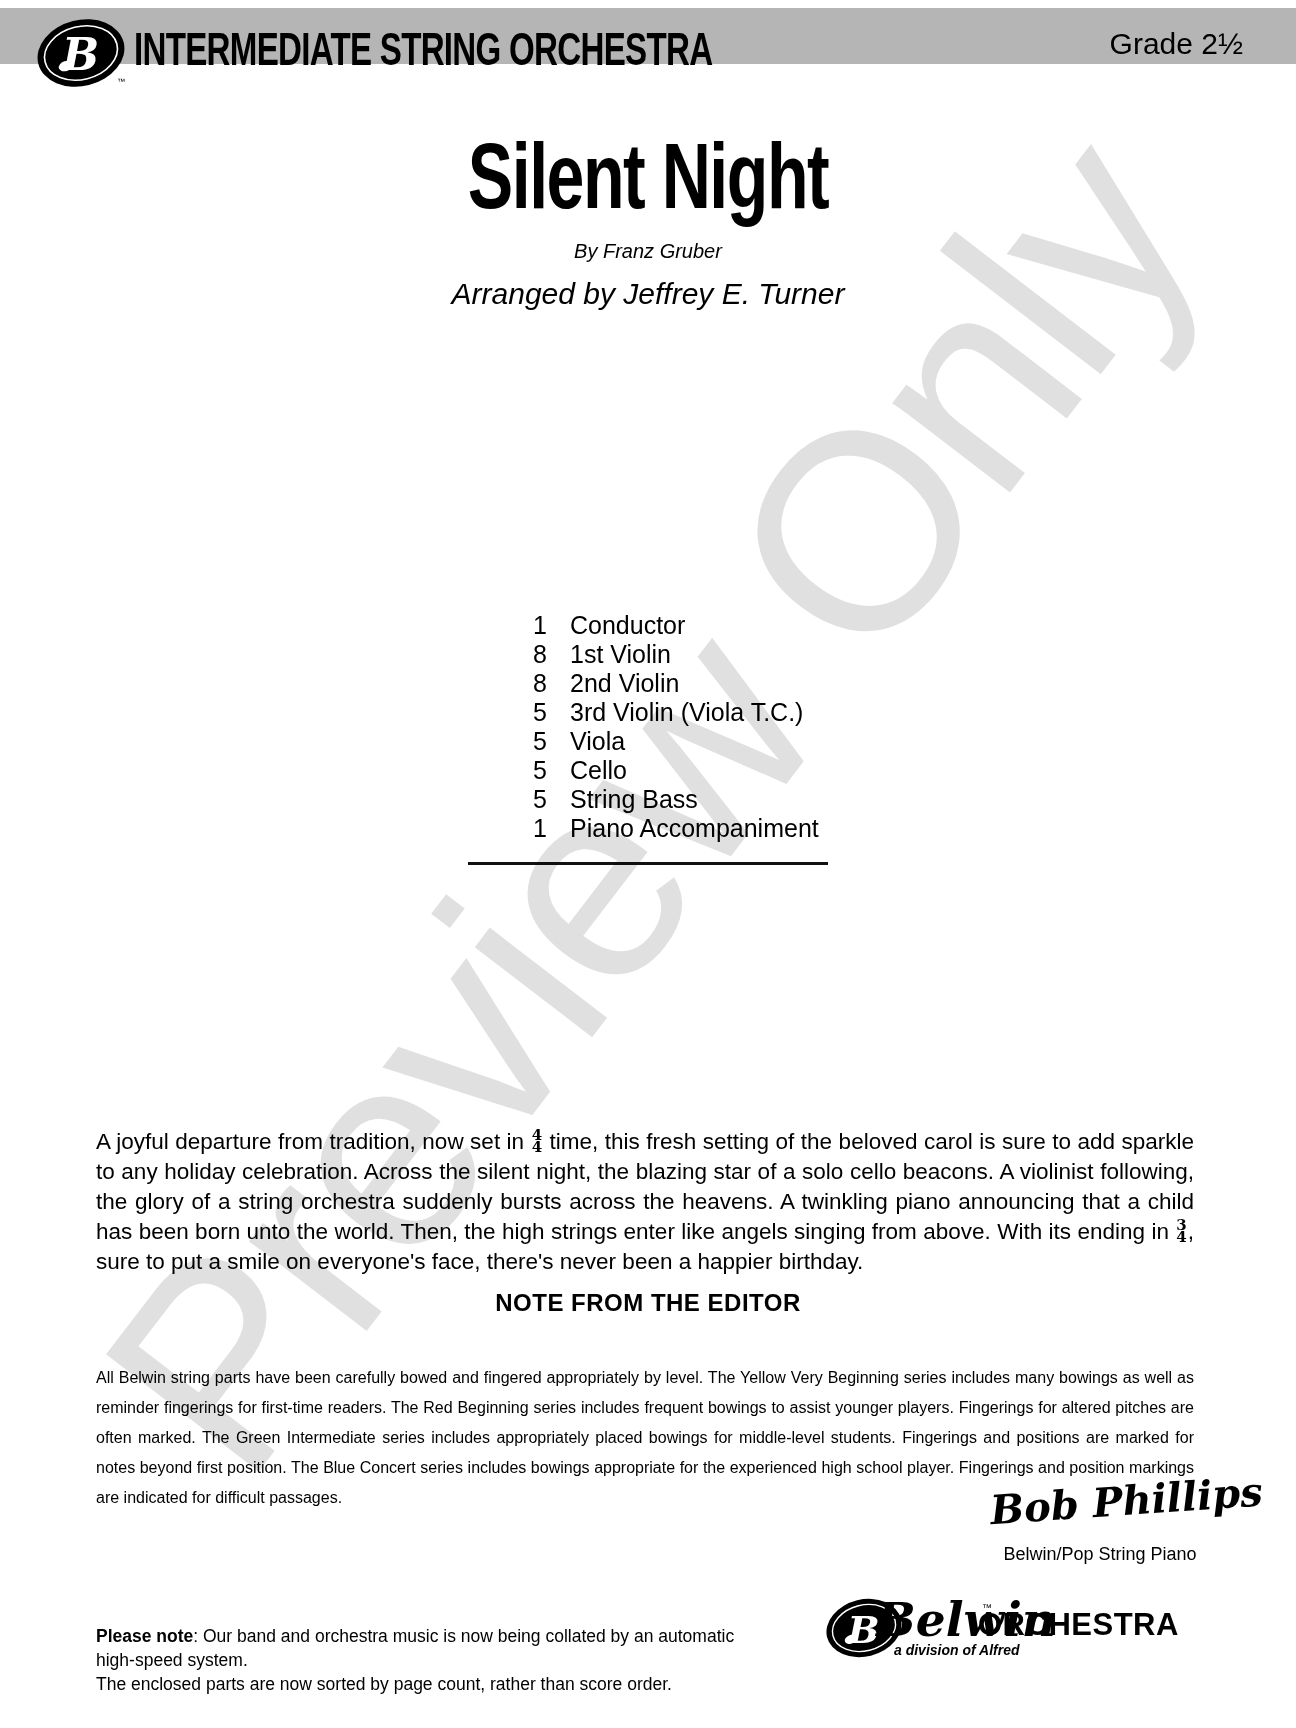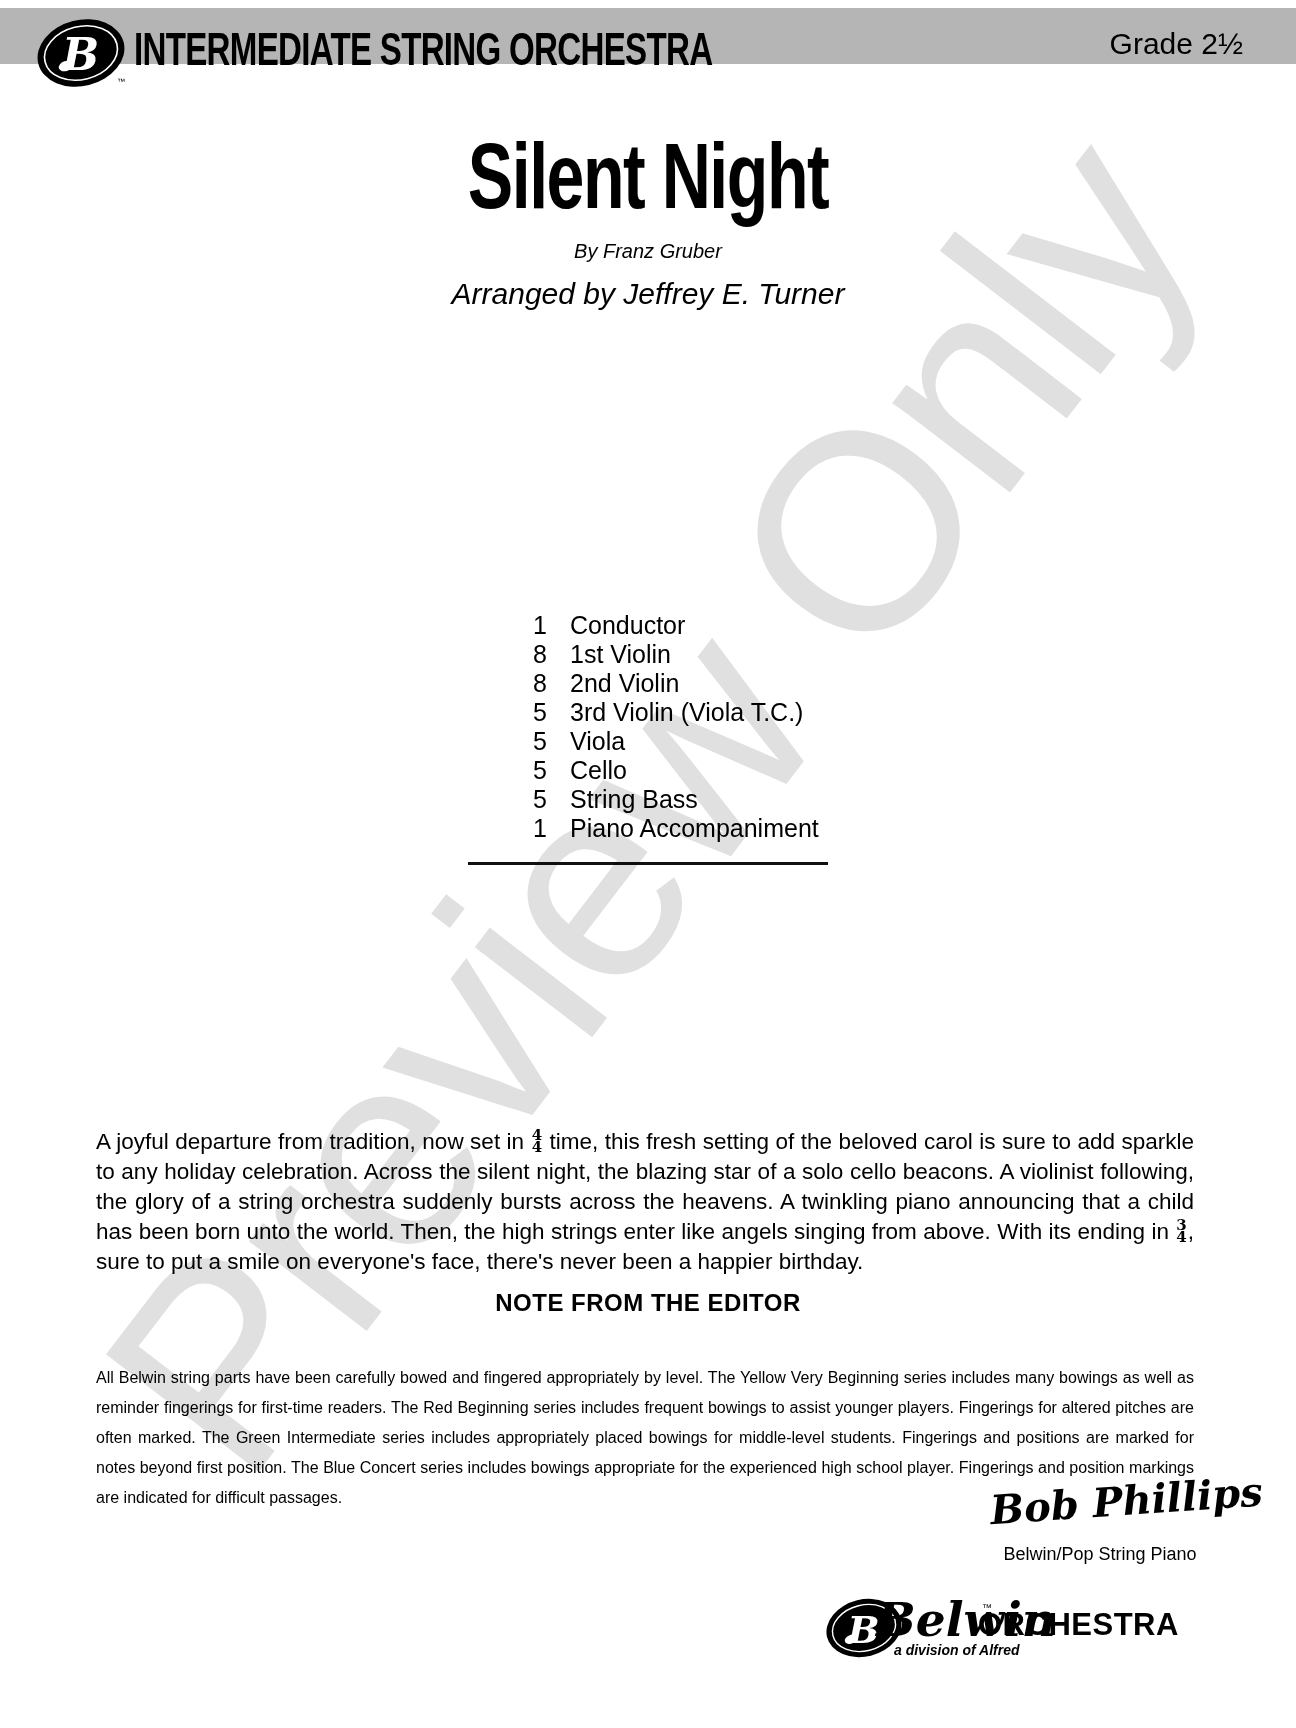--- a/index.html
+++ b/index.html
@@ -129,20 +129,24 @@
   <div class="program-note">
     <span>A joyful departure from tradition, now set in </span><span class="frac"><span>4</span><span>4</span></span><span> time, this fresh setting of the beloved carol is sure to add sparkle to any holiday celebration. Across the silent night, the blazing star of a solo cello beacons. A violinist following, the glory of a string orchestra suddenly bursts across the heavens. A twinkling piano announcing that a child has been born unto the world. Then, the high strings enter like angels singing from above. With its ending in </span><span class="frac"><span>3</span><span>4</span></span><span>, sure to put a smile on everyone's face, there's never been a happier birthday.</span>
   </div>
 
   <div class="note-heading">NOTE FROM THE EDITOR</div>
   <div class="editor-body">All Belwin string parts have been carefully bowed and fingered appropriately by level. The Yellow Very Beginning series includes many bowings as well as reminder fingerings for first-time readers. The Red Beginning series includes frequent bowings to assist younger players. Fingerings for altered pitches are often marked. The Green Intermediate series includes appropriately placed bowings for middle-level students. Fingerings and positions are marked for notes beyond first position. The Blue Concert series includes bowings appropriate for the experienced high school player. Fingerings and position markings are indicated for difficult passages.</div>
 
   <div class="signature">Bob Phillips</div>
   <div class="signature-title">Belwin/Pop String Piano</div>
 
+  <div class="please-note">
+    <div><b>Please note</b><span>: Our band and orchestra music is now being collated by an automatic high-speed system.</span></div>
+    <div>The enclosed parts are now sorted by page count, rather than score order.</div>
+  </div>
 
   <div class="pub">
     <svg class="pub-oval" viewBox="0 0 90 74">
       <g transform="rotate(-14 45 37)">
         <ellipse cx="45" cy="37" rx="44" ry="33" fill="#000"></ellipse>
         <ellipse cx="45" cy="37" rx="37" ry="26.5" fill="none" stroke="#fff" stroke-width="1.6"></ellipse>
       </g>
       <text x="26" y="54" font-family="DejaVu Serif, serif" font-style="italic" font-weight="bold" font-size="44" fill="#fff">B</text>
       <ellipse cx="30" cy="50" rx="7.5" ry="5" fill="#fff" transform="rotate(-20 30 50)"></ellipse>
     </svg>

